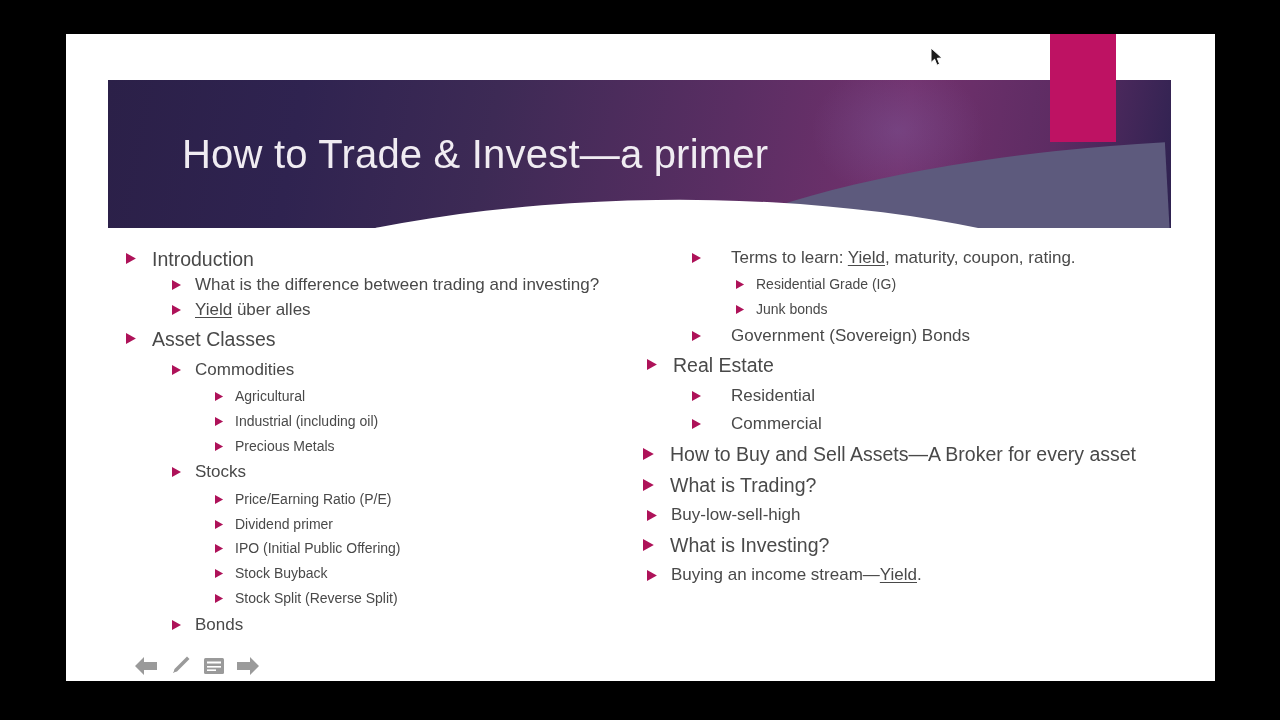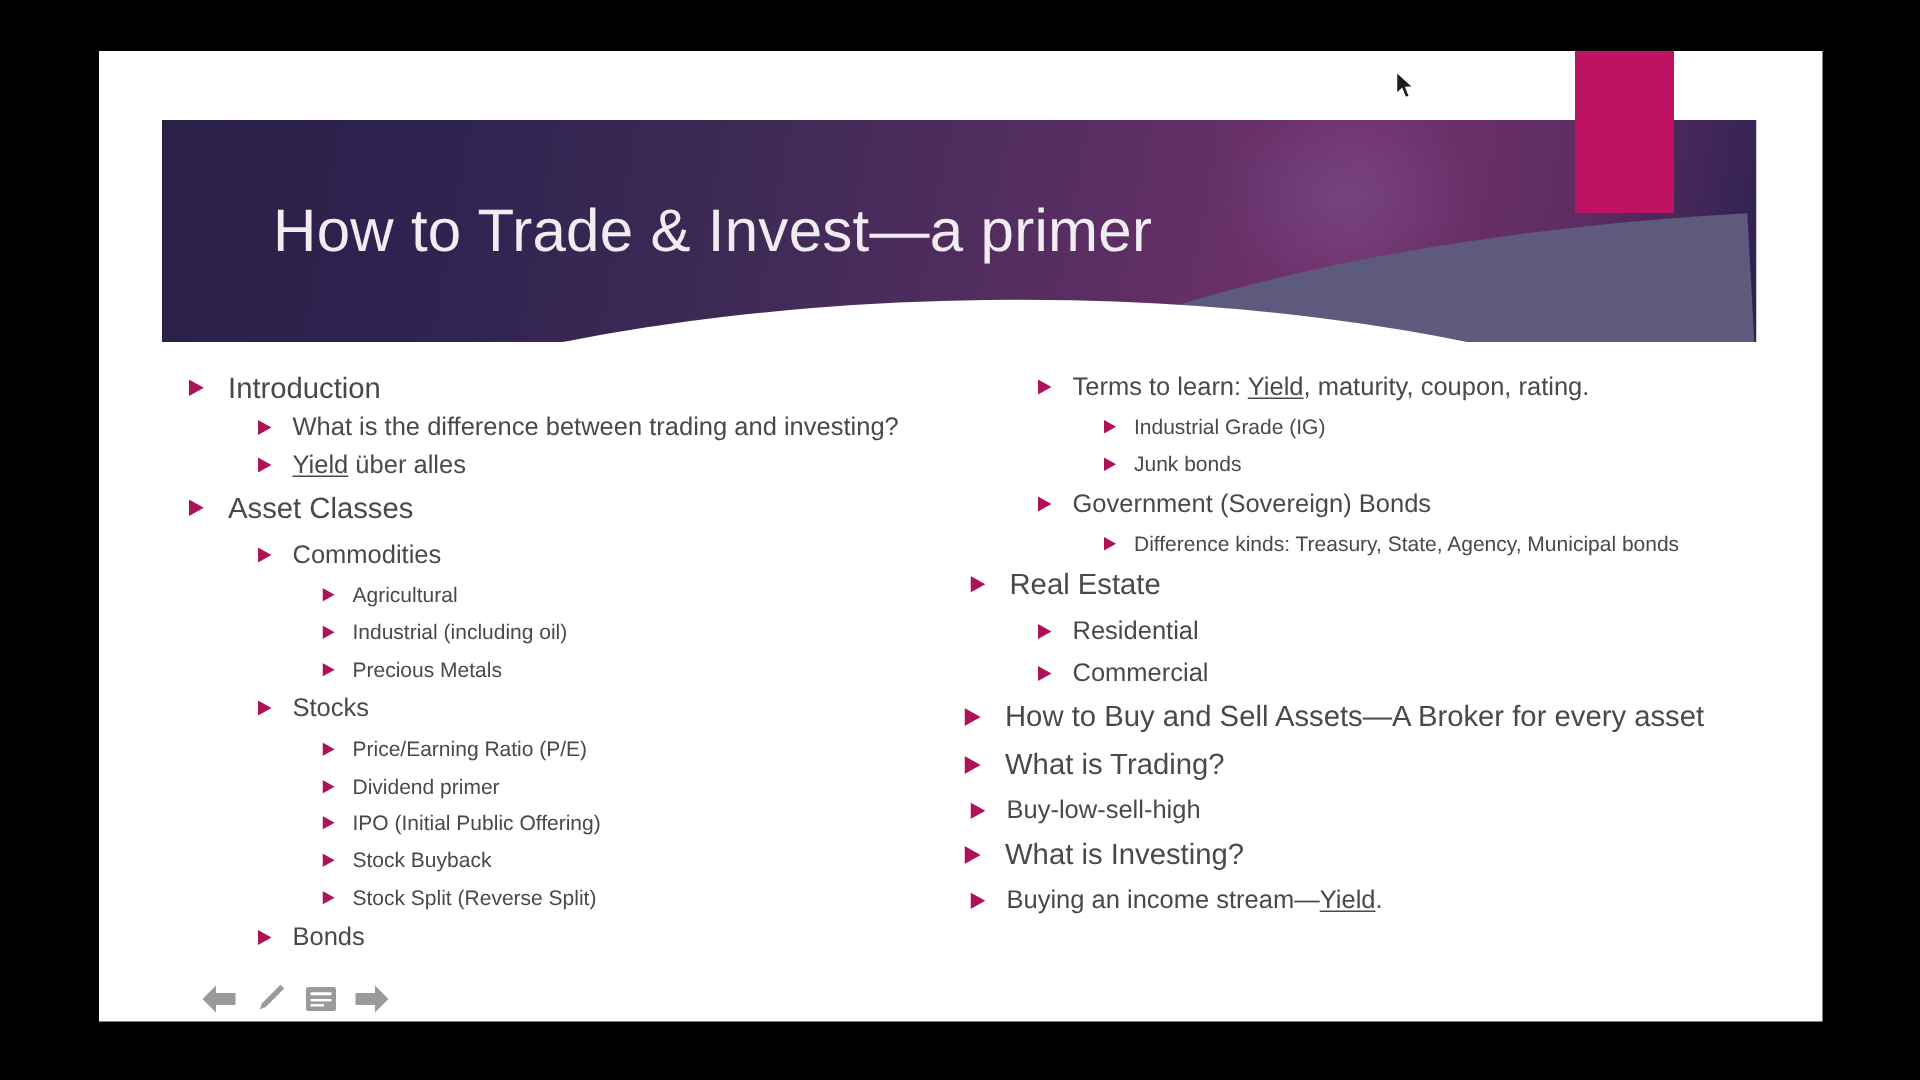--- a/index.html
+++ b/index.html
@@ -128,21 +128,21 @@
   }
   .marker svg { display: block; }
   .txt { flex: 1 1 auto; }
 
   
   .lvl1 { margin-left: 0px;  }
   .lvl2 { margin-left: 46px; }
   .lvl3 { margin-left: 89px; }
   
   .rlvl1 { margin-left: 16px;  }
-  .rlvl2 { margin-left: 61px;  }
+  .rlvl2 { margin-left: 61px; gap: 16px;  }
   .rlvl3 { margin-left: 105px; }
   .rlvl0 { margin-left: 12px;   }
 
   .size1 { font-size: 19.5px; line-height: 1.2; }
   .size2 { font-size: 17px;   line-height: 1.2; }
   .size3 { font-size: 14px;   line-height: 1.2; }
 
   .size1 .marker { margin-right: 15px; padding-top: 5px; }
   .size2 .marker { margin-right: 13px; padding-top: 5px; }
   .size3 .marker { margin-right: 11px; padding-top: 4px; }
@@ -339,49 +339,41 @@
         <span class="txt">Terms to learn: <u class="ul">Yield</u>, maturity, coupon, rating.</span>
       </div>
 
 
       <div class="bullet-row size3 rlvl3 gap-sm">
         <span class="marker">
           <svg width="9" height="9" viewBox="0 0 10 10">
               <path d="M0 0 L9 5 L0 10 Z" fill="currentColor"></path>
             </svg>
         </span>
-        <span class="txt">Industrial Grade (IG)</span>
+        <span class="txt">Residential Grade (IG)</span>
       </div>
 
       <div class="bullet-row size3 rlvl3 gap-sm">
         <span class="marker">
           <svg width="9" height="9" viewBox="0 0 10 10">
               <path d="M0 0 L9 5 L0 10 Z" fill="currentColor"></path>
             </svg>
         </span>
         <span class="txt">Junk bonds</span>
       </div>
 
       <div class="bullet-row size2 rlvl2 gap-sm">
         <span class="marker">
           <svg width="10" height="10" viewBox="0 0 10 10">
               <path d="M0 0 L9 5 L0 10 Z" fill="currentColor"></path>
             </svg>
         </span>
         <span class="txt">Government (Sovereign) Bonds</span>
       </div>
 
-      <div class="bullet-row size3 rlvl3 gap-sm">
-        <span class="marker">
-          <svg width="9" height="9" viewBox="0 0 10 10">
-              <path d="M0 0 L9 5 L0 10 Z" fill="currentColor"></path>
-            </svg>
-        </span>
-        <span class="txt">Difference kinds: Treasury, State, Agency, Municipal bonds</span>
-      </div>
 
       <div class="bullet-row size1 rlvl1 gap-sm">
         <span class="marker">
           <svg width="11" height="11" viewBox="0 0 10 10">
               <path d="M0 0 L9 5 L0 10 Z" fill="currentColor"></path>
             </svg>
         </span>
         <span class="txt">Real Estate</span>
       </div>
 

